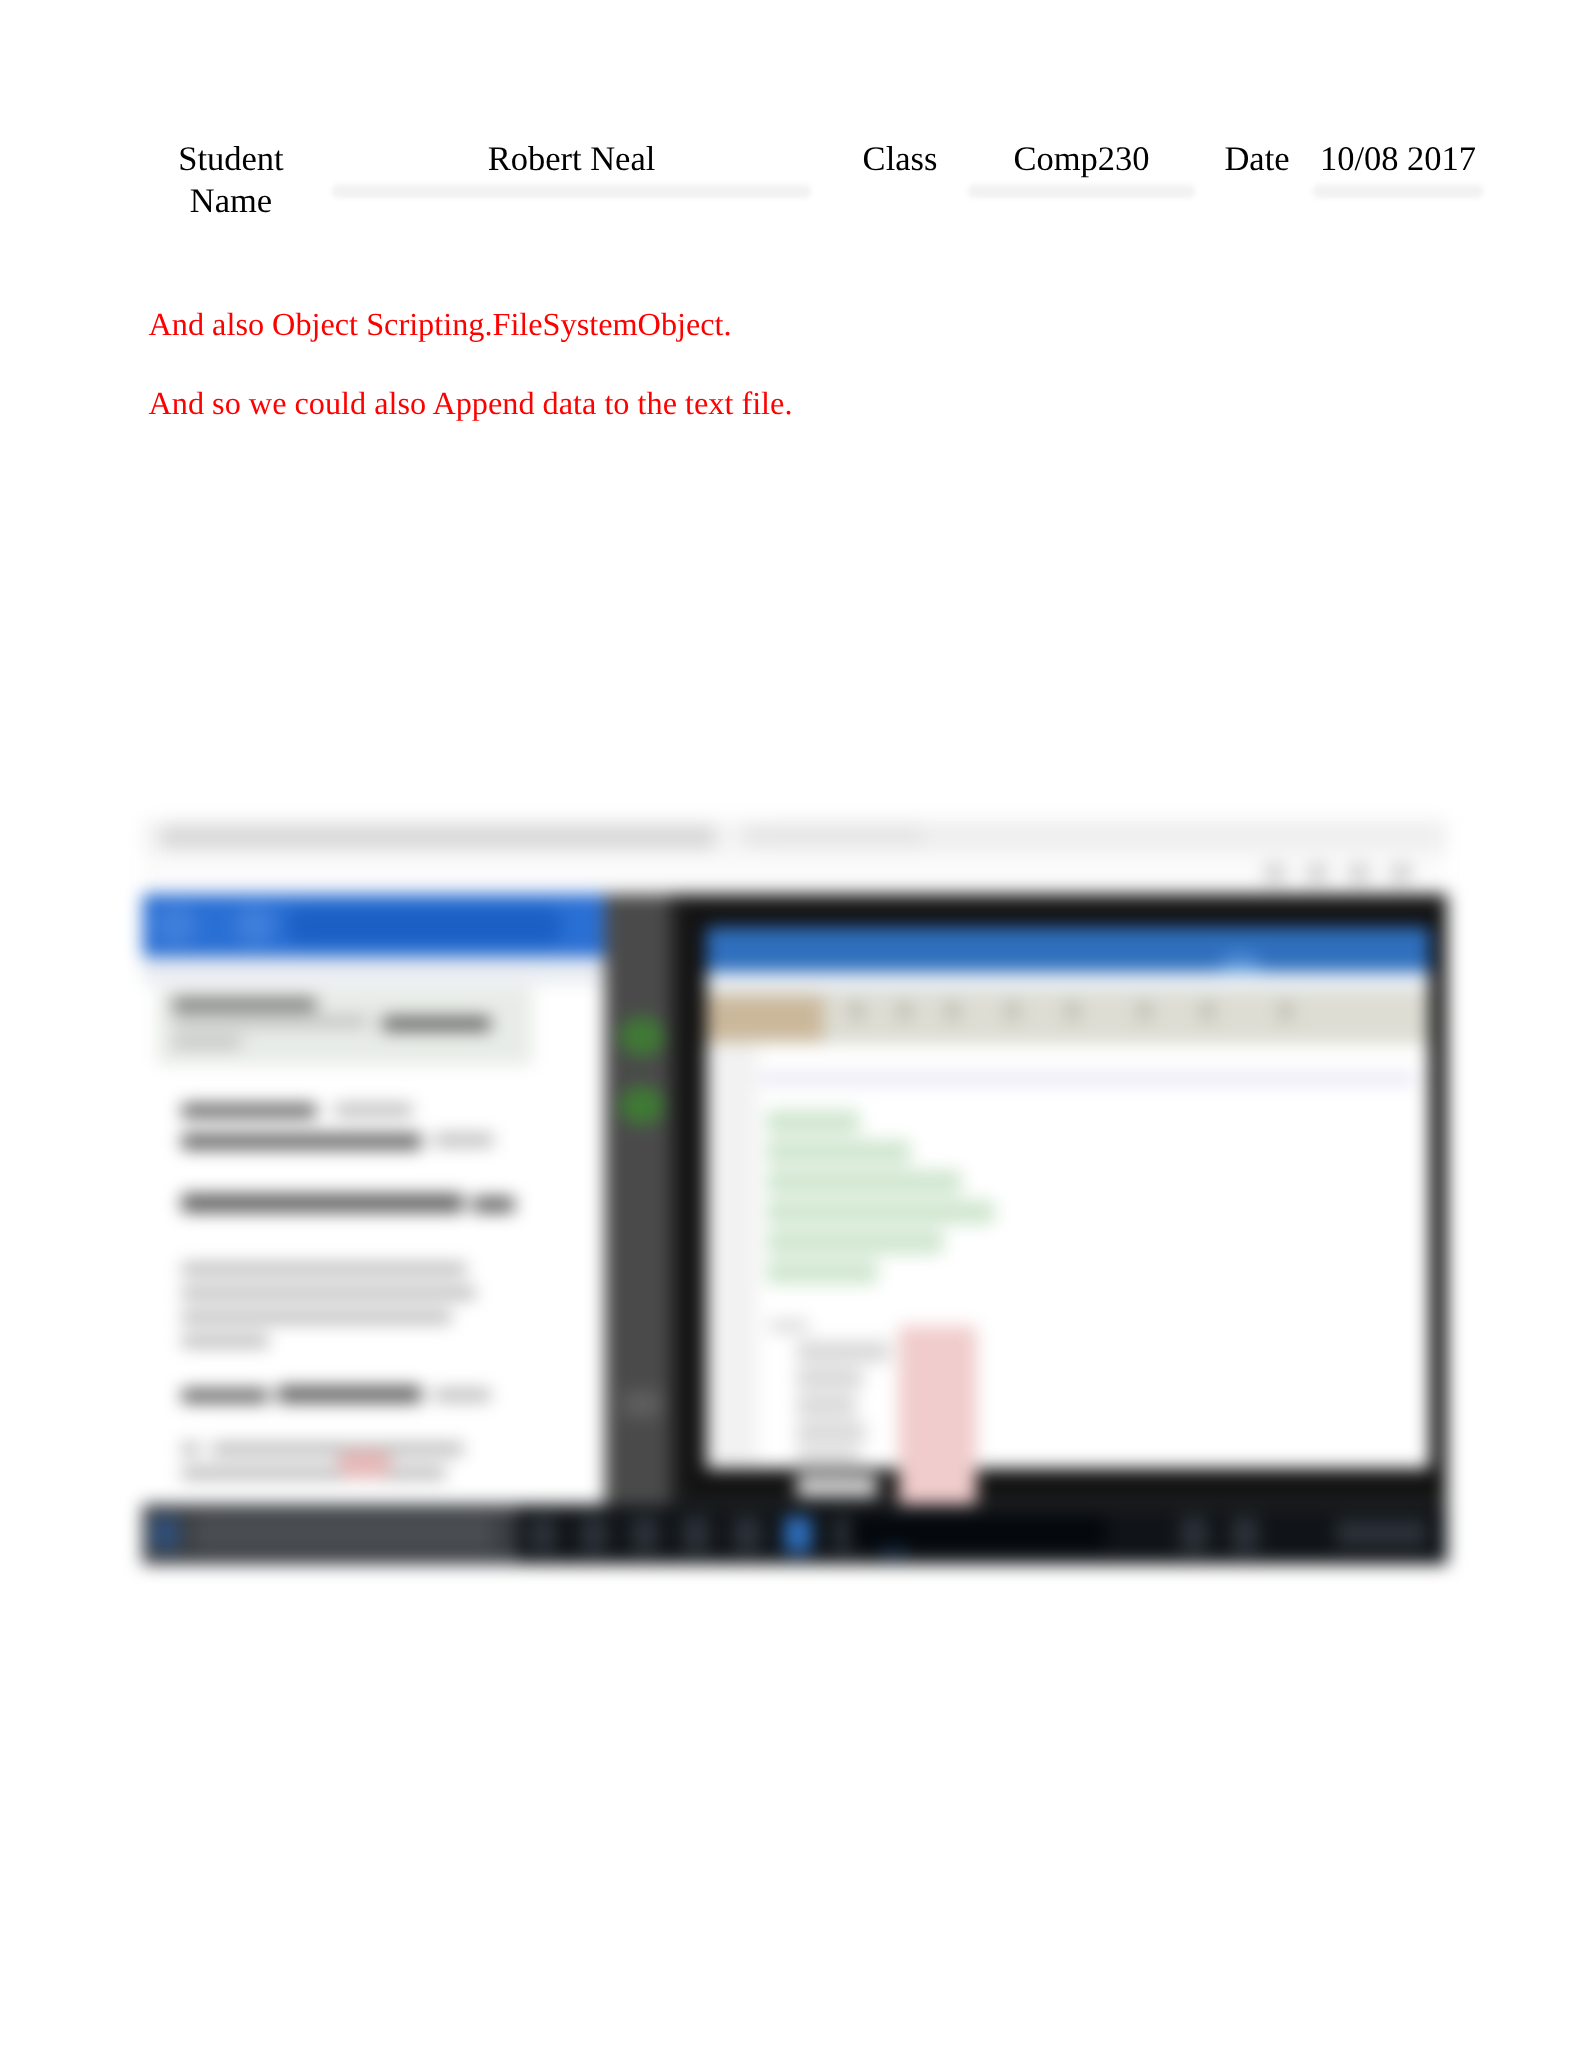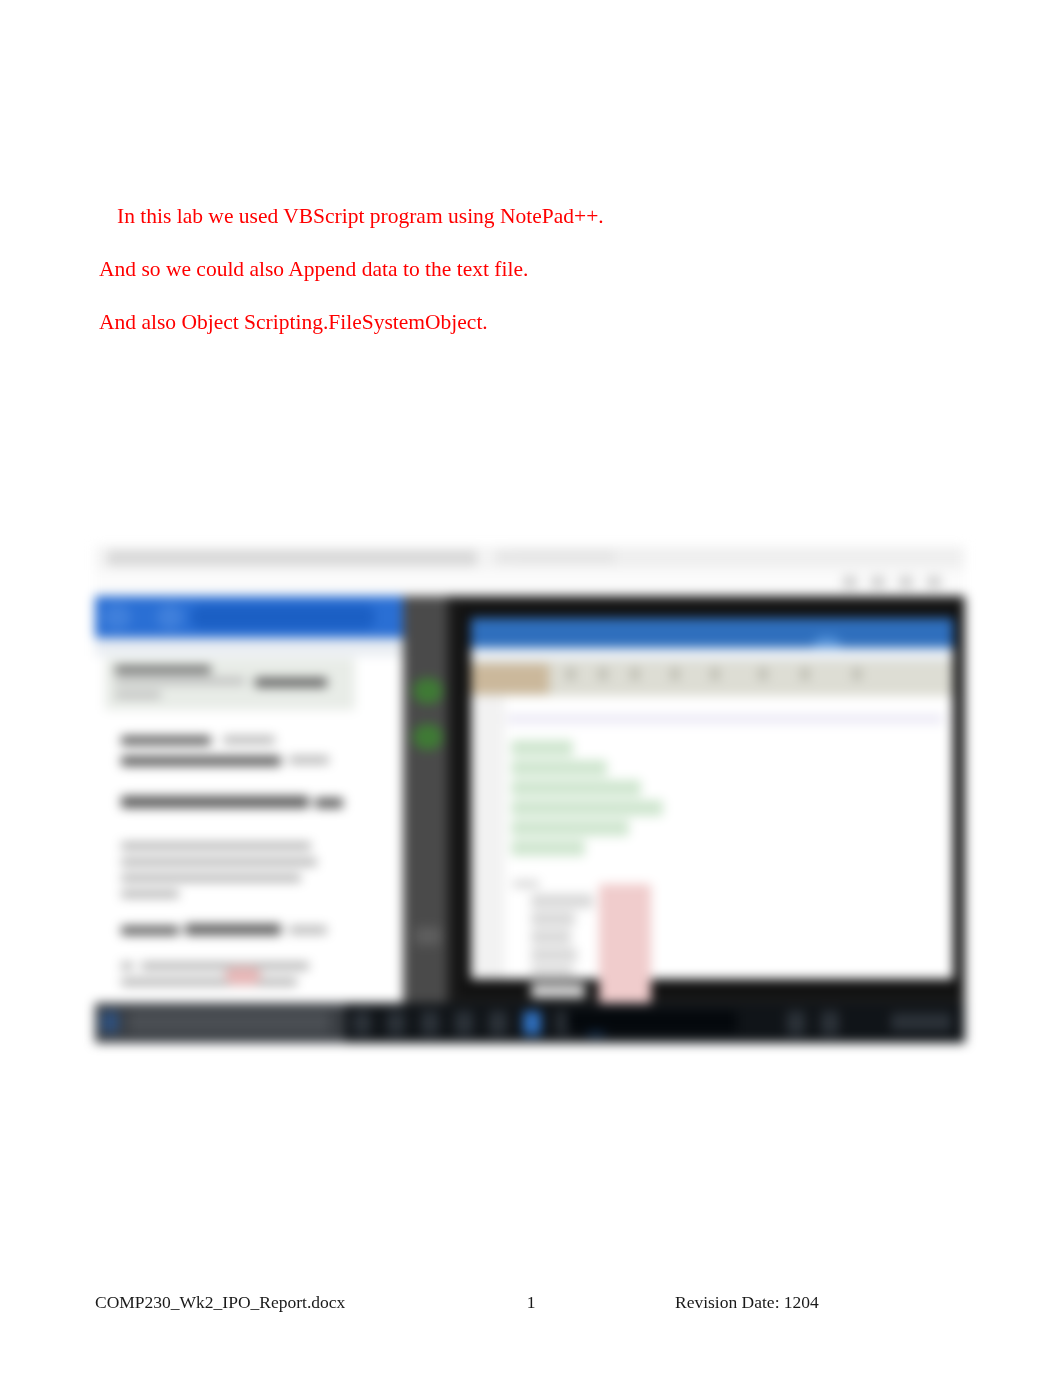--- a/index.html
+++ b/index.html
@@ -311,25 +311,48 @@
   }
   .f-left  { left: 0; }
   .f-page  { left: 0; width: 872px; text-align: center; }
   .f-right { left: 580px; }
 </style>
 </head>
 <body>
 
 <div class="page">
 
+  <div class="header-row">
+
+    <div class="hdr-label hdr-student-label">Student Name</div>
+
+    <div class="hdr-field hdr-student-field">
+      <span class="val">Robert Neal</span>
+      <span class="rule"></span>
+    </div>
+
+    <div class="hdr-label hdr-class-label">Class</div>
+
+    <div class="hdr-field hdr-class-field">
+      <span class="val">Comp230</span>
+      <span class="rule"></span>
+    </div>
+
+    <div class="hdr-label hdr-date-label">Date</div>
+
+    <div class="hdr-field hdr-date-field">
+      <span class="val">10/08 2017</span>
+      <span class="rule"></span>
+    </div>
+
+  </div>
 
   <div class="body-copy">
-    <p class="para indent">In this lab we used VBScript program using NotePad++.</p>
+    <p class="para">And also Object Scripting.FileSystemObject.</p>
     <p class="para">And so we could also Append data to the text file.</p>
-    <p class="para">And also Object Scripting.FileSystemObject.</p>
   </div>
 
   <div class="shot-wrap">
     <div class="shot">
 
       <div class="s-chrome-top">
         <div class="s-chrome-right"></div>
         <div class="s-chrome-tab"></div>
         <div class="s-chrome-tab2"></div>
       </div>
@@ -443,19 +466,14 @@
         <div class="t-icn blue" style="left:492px;"></div>
         <div class="s-task-box"></div>
         <div class="t-icn" style="left:692px;"></div>
         <div class="t-icn" style="left:726px;"></div>
         <div class="s-task-tray"></div>
       </div>
 
     </div>
   </div>
 
-  <div class="footer">
-    <span class="f-left">COMP230_Wk2_IPO_Report.docx</span>
-    <span class="f-page">1</span>
-    <span class="f-right">Revision Date: 1204</span>
-  </div>
 
 </div>
 
 </body></html>

